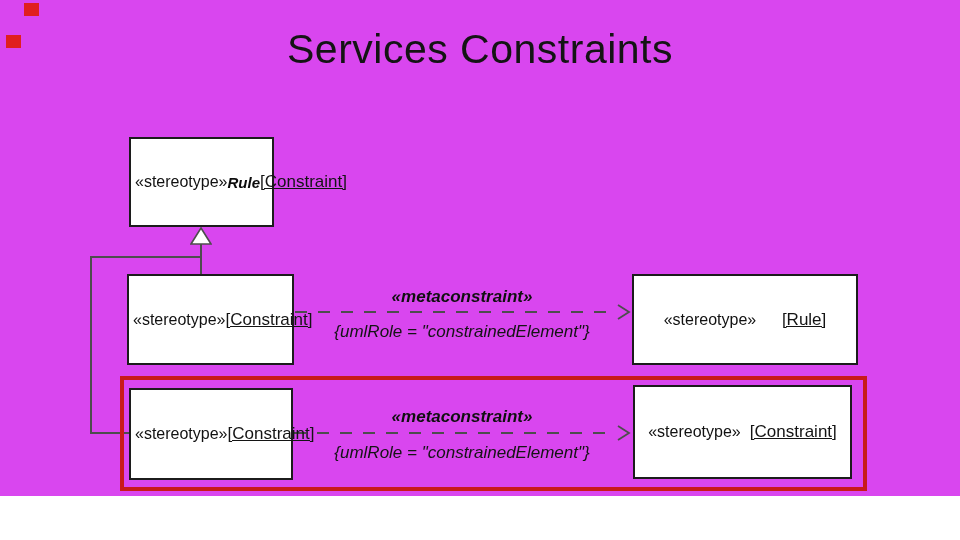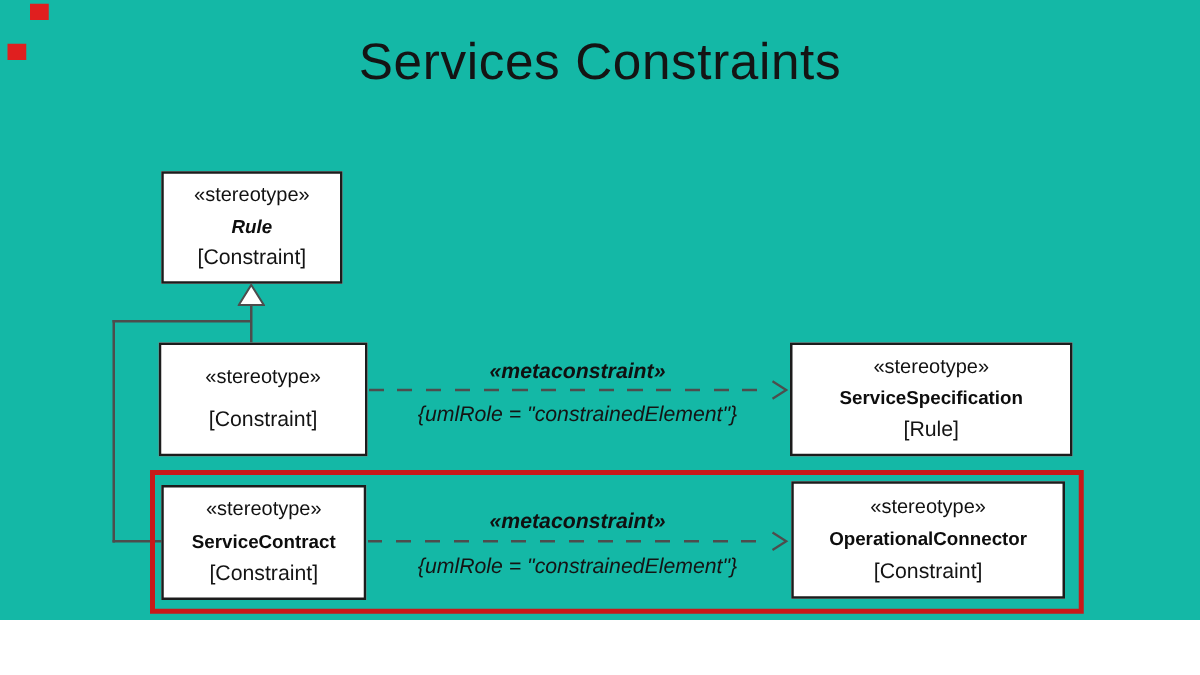--- a/index.html
+++ b/index.html
@@ -1,37 +1,37 @@
 <!DOCTYPE html>
 <html><head>
 <meta charset="utf-8">
 <style>
   html,body{margin:0;padding:0;background:#ffffff;}
   .slide{
-    position:relative;width:960px;height:496px;background:#14b8a6;overflow:hidden;
+    position:relative;width:960px;height:496px;background:#d946ef;overflow:hidden;
     font-family:"Liberation Sans", sans-serif;color:#161616;
   }
   .title{
     position:absolute;top:26px;left:0;right:0;text-align:center;
     font-size:41px;font-weight:300;letter-spacing:0.5px;color:#141414;
   }
   .decor-sq{position:absolute;background:#e01f1f;z-index:3;}
   .decor-sq.a{left:24px;top:3px;width:15px;height:13px;}
   .decor-sq.b{left:6px;top:35px;width:15px;height:13px;}
 
   
   .uml-node{
     position:absolute;background:#ffffff;border:2px solid #1c1c1c;box-sizing:border-box;
-    display:flex;flex-direction:column;justify-content:space-evenly;align-items:center;
+    display:flex;flex-direction:row;justify-content:space-evenly;align-items:center;
     text-align:center;z-index:2;padding:2px 4px;
   }
   .uml-node .stereo{font-size:16px;color:#111;white-space:nowrap;}
   .uml-node .nname{font-size:15px;font-weight:bold;color:#0d0d0d;white-space:nowrap;}
   .uml-node .nname.italic{font-style:italic;}
-  .uml-node .meta{font-size:17px;color:#141414;white-space:nowrap;}
+  .uml-node .meta{font-size:17px;color:#141414;white-space:nowrap;text-decoration:underline;}
 
   .node-rule{left:129px;top:137px;width:145px;height:90px;}
   .node-policy{left:127px;top:274px;width:167px;height:91px;}
   .node-spec{left:632px;top:274px;width:226px;height:91px;}
   .node-contract{left:129px;top:388px;width:164px;height:92px;}
   .node-opconn{left:633px;top:385px;width:219px;height:94px;}
 
   
   .highlight-rect{
     position:absolute;left:120px;top:376px;width:747px;height:115px;
@@ -108,29 +108,26 @@
     <div class="meta">[Constraint]</div>
   </div>
 
   <div class="uml-node node-policy">
     <div class="stereo">«stereotype»</div>
     <div class="meta">[Constraint]</div>
   </div>
 
   <div class="uml-node node-spec">
     <div class="stereo">«stereotype»</div>
-    <div class="nname">ServiceSpecification</div>
     <div class="meta">[Rule]</div>
   </div>
 
   <div class="uml-node node-contract">
     <div class="stereo">«stereotype»</div>
-    <div class="nname">ServiceContract</div>
     <div class="meta">[Constraint]</div>
   </div>
 
   <div class="uml-node node-opconn">
     <div class="stereo">«stereotype»</div>
-    <div class="nname">OperationalConnector</div>
     <div class="meta">[Constraint]</div>
   </div>
 
 </div>
 
 </body></html>

